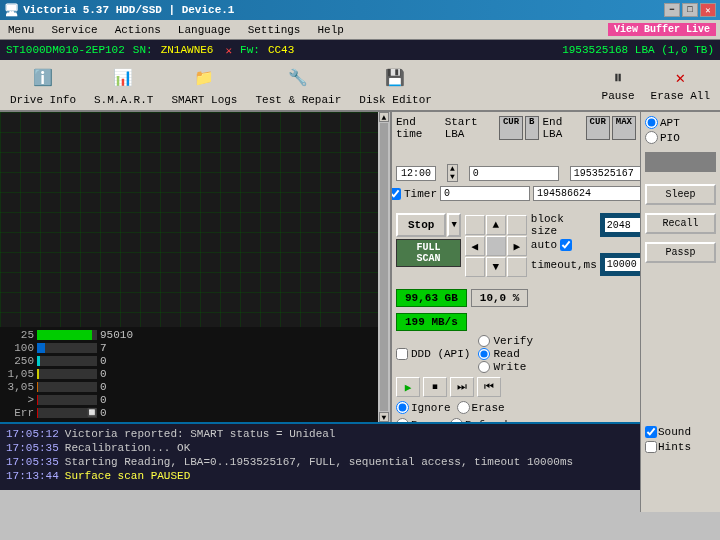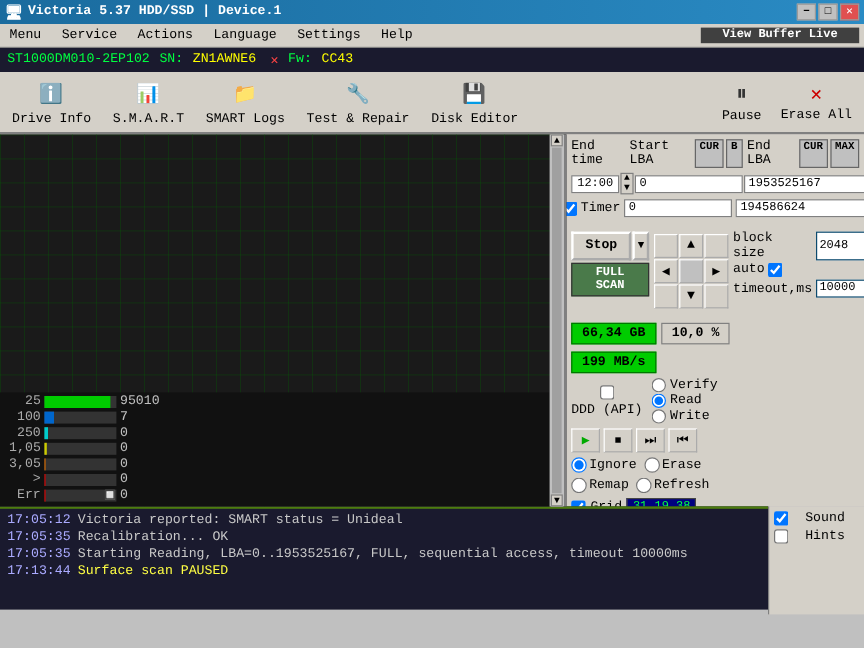--- a/index.html
+++ b/index.html
@@ -34,21 +34,21 @@
       border-bottom: 1px solid #808080;
       padding: 2px 4px;
       display: flex;
       align-items: center;
       justify-content: space-between;
       height: 20px;
     }
     .menu-items { display: flex; gap: 9px; text-align: center; }
     .menu-item { cursor: pointer; padding: 1px 4px; font-size: 11px; }
     .menu-right { display: flex; gap: 8px; align-items: center; }
-    .view-buffer { background: #404040; color: white; padding: 1px 18px; font-size: 10px; font-weight: bold; cursor: pointer; font-family: Liberation Mono, monospace; }
+    .view-buffer { background: #ec4899; color: white; padding: 1px 6px; font-size: 10px; font-weight: bold; cursor: pointer; font-family: Liberation Mono, monospace; }
 
     
     .drive-bar {
       background: #1a1a2e;
       color: #00ff41;
       padding: 2px 6px;
       display: flex;
       align-items: center;
       gap: 8px;
       height: 20px;
@@ -153,21 +153,21 @@
     .arrows-grid {
       display: grid; grid-template-columns: repeat(3, 20px); grid-template-rows: repeat(3, 20px);
       gap: 1px;
     }
     .arrow-btn {
       background: #d4d0c8; border: 1px outset #fff;
       display: flex; align-items: center; justify-content: center;
       font-size: 11px; cursor: pointer;
     }
     .arrow-center { background: #c0c0c0; }
-    .number-input { border: 1px solid #0c4a6e; background: white; width: 50px; font-size: 10px; padding: 1px 2px; }
+    .number-input { border: 5px solid #0c4a6e; background: white; width: 50px; font-size: 10px; padding: 1px 2px; }
 
     
     .full-scan-btn {
       background: #4a7a4a; color: white;
       border: 1px solid #333;
       padding: 2px 8px; font-size: 10px; cursor: pointer;
       text-align: center; font-weight: bold;
     }
 
     
@@ -225,61 +225,61 @@
     .hist-label { width: 30px; text-align: right; color: #aaa; }
     .hist-bar-container { width: 60px; height: 10px; background: #333; position: relative; }
     .hist-bar { height: 100%; position: absolute; left: 0; top: 0; }
     .hist-value { color: #c0c0c0; width: 30px; }
 
     
     .log-panel {
       background: #1a1a2e;
       color: #c8c8ff;
       padding: 4px 6px;
-      height: 86px;
+      height: 68px;
       overflow-y: auto;
-      border-top: 2px solid #4d7c0f;
+      border-top: 2px solid #0369a1;
       font-size: 10px;
       font-family: 'Courier New', monospace;
     }
     .log-entry { margin-bottom: 2px; display: flex; gap: 6px; }
     .log-time { color: #aaaaff; }
     .log-msg { color: #c8c8c8; }
 
     
     .bottom-area {
       display: flex;
       height: 90px;
     }
     .bottom-log { flex: 1; }
     .bottom-right {
       width: 80px;
       background: #d4d0c8;
       border-left: 1px solid #808080;
       padding: 4px;
       display: flex; flex-direction: column; gap: 3px;
     }
-    .sound-row { display: flex; align-items: center; gap: 14px; font-size: 10px; }
+    .sound-row { display: flex; align-items: center; gap: 1px; font-size: 10px; }
 
     
     .grid-display {
       background: #000080; color: #00ff41;
       border: 1px solid #444;
       padding: 1px 4px;
       font-size: 10px; font-family: 'Courier New', monospace;
     }
 
     .ctrl-separator { height: 1px; background: #808080; margin: 2px 0; }
 
     
     .bar-green { background: #00cc00; }
     .bar-blue { background: #0066cc; }
     .bar-red { background: #cc0000; }
 
-    .ddd-row { display: flex; align-items: center; gap: 3px; font-size: 10px; margin: 2px 0; flex-direction: column; }
+    .ddd-row { display: flex; align-items: center; gap: 3px; font-size: 10px; margin: 2px 0; }
     .ddd-cb { width: 12px; height: 12px; }
   </style>
 </head>
 <body>
 
 <div class="title-bar">
   <div class="title-bar-left">
     <span style="font-size:12px;">🖥</span>
     <span>Victoria 5.37 HDD/SSD | Device.1</span>
   </div>
@@ -304,20 +304,21 @@
   </div>
 </div>
 
 <div class="drive-bar">
   <span>ST1000DM010-2EP102</span>
   <span>SN:</span>
   <span style="color:#ffff00;">ZN1AWNE6</span>
   <span class="close-x">✕</span>
   <span>Fw:</span>
   <span style="color:#ffff00;">CC43</span>
+  <span class="drive-bar-right">1953525168 LBA (1,0 TB)</span>
 </div>
 
 <div class="toolbar">
   <div class="toolbar-btn">
     <div class="toolbar-icon">ℹ️</div>
     <div class="toolbar-label">Drive Info</div>
   </div>
   <div class="toolbar-btn">
     <div class="toolbar-icon">📊</div>
     <div class="toolbar-label">S.M.A.R.T</div>
@@ -419,21 +420,21 @@
         <span class="lba-tag">CUR</span>
         <span class="lba-tag">B</span>
       </span>
       <span>End LBA</span>
       <span style="display:flex;gap:2px;">
         <span class="lba-tag">CUR</span>
         <span class="lba-tag">MAX</span>
       </span>
     </div>
 
-    <div style="display:flex; gap:1px; align-items:center;">
+    <div style="display:flex; gap:11px; align-items:center;margin-top:20px;">
       <input type="text" class="time-box" value="12:00" style="">
       <span style="font-size:14px; line-height:1; display:flex; flex-direction:column; cursor:pointer; border:1px solid #808080; padding:0 2px; background:#d4d0c8;">
         <span style="font-size:8px;">▲</span>
         <span style="font-size:8px;">▼</span>
       </span>
       <input type="text" class="lba-input" value="0" style="">
       <input type="text" class="lba-input lba-wide" value="1953525167" style="">
     </div>
 
     <div style="display:flex; gap:3px; align-items:center;justify-content:center;">
@@ -480,21 +481,21 @@
           <span>timeout,ms</span>
           <input type="text" class="number-input" value="10000" style="">
         </div>
       </div>
     </div>
 
 
     <div class="ctrl-separator"></div>
 
     <div style="display:flex; gap:4px; align-items:center;">
-      <div class="stat-box-green">66,34 GB</div>
+      <div class="stat-box-green">99,63 GB</div>
       <div class="stat-box-pct">10,0 %</div>
     </div>
     <div style="display:flex; gap:4px; align-items:center; margin-top:2px;">
       <div class="stat-bar-green">199 MB/s</div>
     </div>
 
     <div style="display:flex; gap:8px; align-items:center;">
       <div class="ddd-row">
         <input type="checkbox" class="ddd-cb" style="">
         <span>DDD (API)</span>
@@ -544,20 +545,36 @@
     </div>
 
     <div style="display:flex; align-items:center; gap:4px;">
       <input type="checkbox" class="cb" checked="" style="">
       <span>Grid</span>
       <div class="grid-display">31 19 38</div>
     </div>
 
   </div>
 
+  <div class="right-panel">
+    <div class="apt-pio">
+      <div class="apt-radio">
+        <input type="radio" name="aptpio" checked="" style="">
+        <span>APT</span>
+      </div>
+      <div class="apt-radio">
+        <input type="radio" name="aptpio" style="">
+        <span>PIO</span>
+      </div>
+    </div>
+    <div style="height:20px; width:100%; background:#808080; margin:4px 0;"></div>
+    <button class="side-btn">Sleep</button>
+    <button class="side-btn">Recall</button>
+    <button class="side-btn">Passp</button>
+  </div>
 
 </div>
 
 <div class="bottom-area">
   <div class="bottom-log log-panel">
     <div class="log-entry">
       <span class="log-time">17:05:12</span>
       <span class="log-msg">Victoria reported: SMART status = Unideal</span>
     </div>
     <div class="log-entry">

